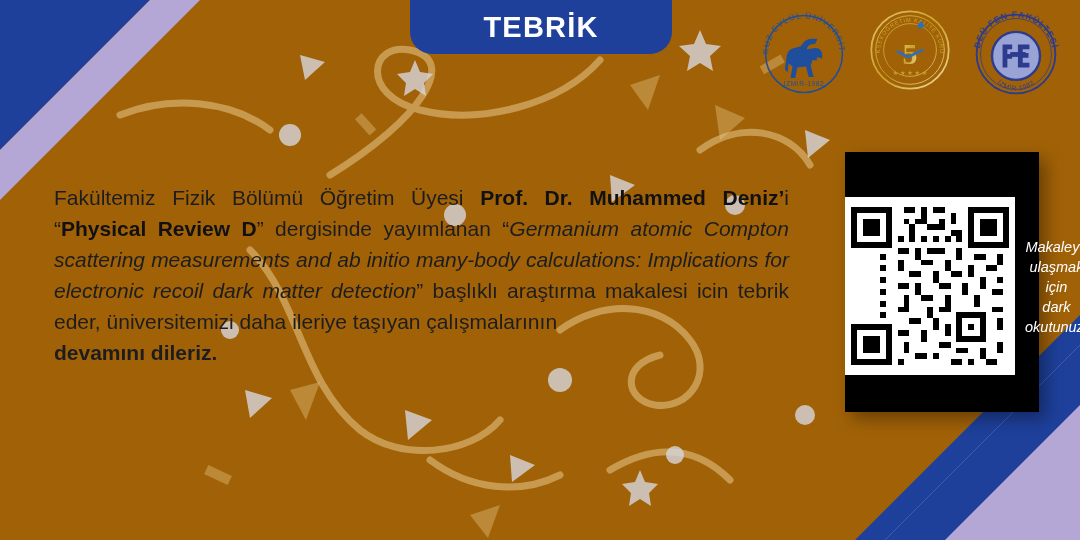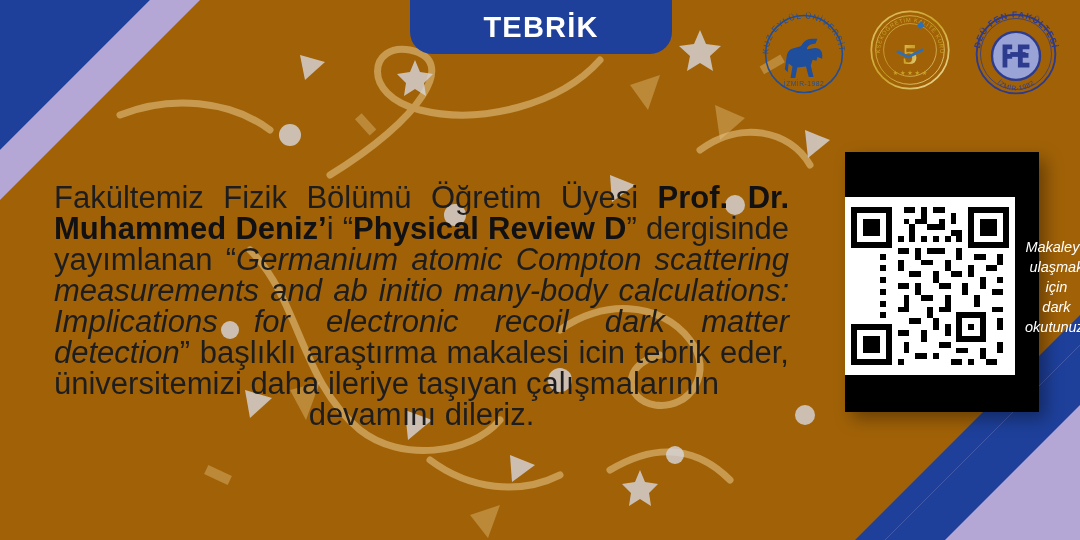--- a/index.html
+++ b/index.html
@@ -67,30 +67,30 @@
     z-index: 6;
   }
   .logo { display: block; }
 
   
   .body-text {
     position: absolute;
     left: 54px;
     top: 182px;
     width: 735px;
-    font-size: 31px;
+    font-size: 21px;
     line-height: 31px;
     color: #1d1d1f;
     text-align: justify;
     text-justify: inter-word;
     z-index: 4;
   }
   .body-text b { font-weight: bold; color: #111113; }
   .body-text i { font-style: italic; }
-  .body-text .last-line { display: block; text-align: center; }
+  .body-text .last-line { display: block; text-align: left; font-weight: bold; }
 
   
   .qr-card {
     position: absolute;
     left: 845px;
     top: 152px;
     width: 194px;
     height: 260px;
     background: #000000;
     z-index: 5;

